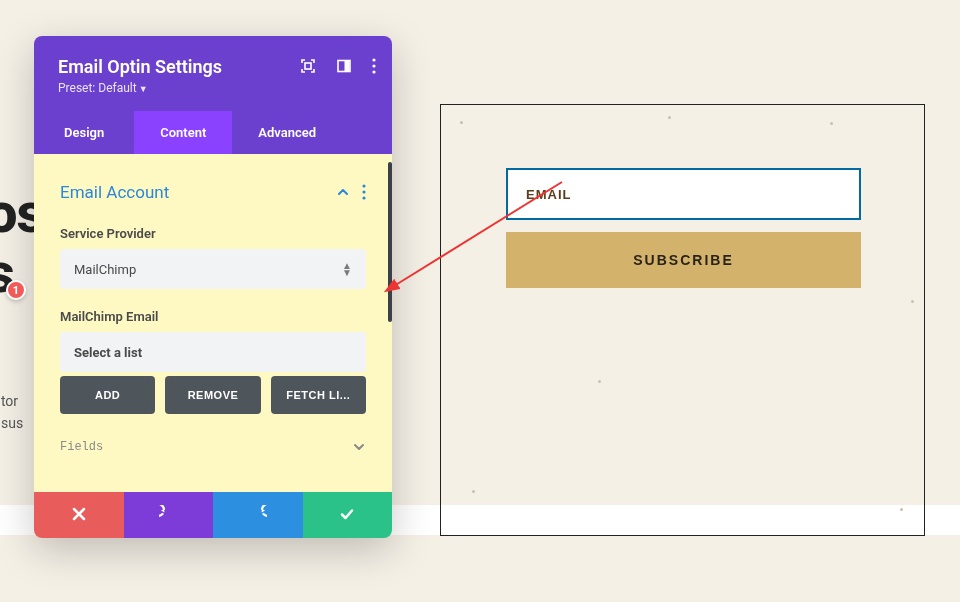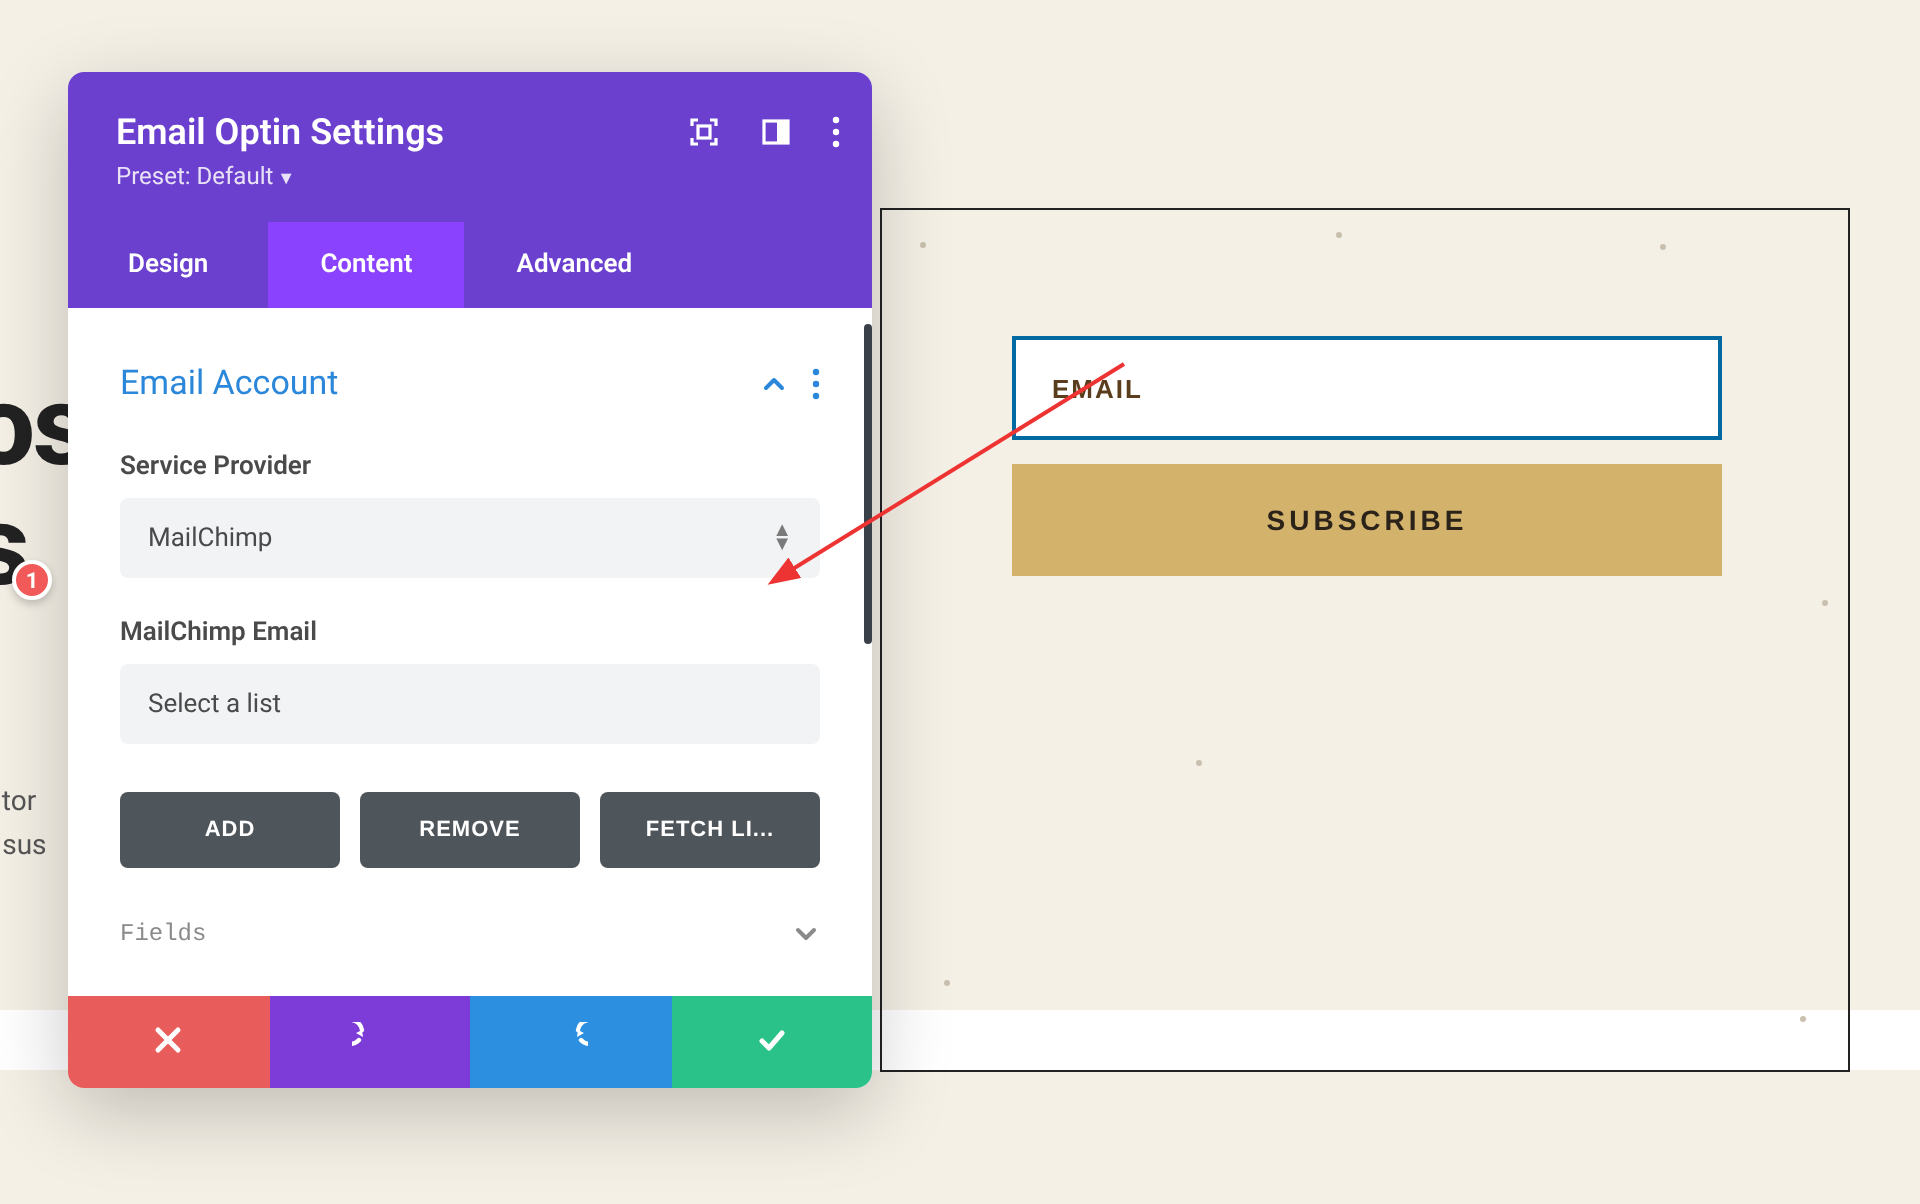--- a/index.html
+++ b/index.html
@@ -63,22 +63,22 @@
     font-size: 14px;
     font-weight: 800;
     letter-spacing: 2px;
     color: #2b231a;
     cursor: pointer;
   }
 
   .modal {
     position: absolute;
     left: 34px; top: 36px;
-    width: 402px;
-    background: #ffffff;
+    width: 358px;
+    background: #fef9c3;
     border-radius: 8px;
     box-shadow: 0 12px 40px rgba(0,0,0,0.22);
     overflow: hidden;
   }
   .modal-header {
     background: #6b40cf;
     color: #fff;
     padding: 20px 24px 16px 24px;
     position: relative;
   }
@@ -87,21 +87,21 @@
   .modal-preset .caret { font-size: 9px; margin-left: 2px; }
   .header-icons { position: absolute; right: 16px; top: 22px; display: flex; gap: 20px; align-items:center; }
   .hicon { cursor:pointer; display:flex; }
 
   .tabs { display:flex; background:#6b40cf; }
   .tab { flex:0 0 auto; padding: 14px 26px; font-size: 13px; font-weight:600; color:#fff; cursor:pointer; }
   .tab.active { background:#8a42ff; }
   .tab.design { padding-left:30px; padding-right:30px; }
   .tab.advanced { padding-left:26px; padding-right:40px; }
 
-  .modal-body { padding: 28px 26px 6px 26px; position:relative; }
+  .modal-body { padding: 28px 26px 20px 26px; position:relative; }
   .section-head { display:flex; align-items:center; justify-content:space-between; margin-bottom: 24px; }
   .section-title { color:#2b87da; font-size:17px; font-weight:400; }
   .section-icons { display:flex; align-items:center; gap:12px; color:#2b87da; }
   .section-caret { cursor:pointer; display:flex; }
   .section-menu { cursor:pointer; color:#2b87da; font-size:18px; line-height:0; letter-spacing:-1px; }
 
   .field-label { font-size: 13px; color:#4a4a4a; font-weight:600; margin-bottom:8px; }
   .select-box { background:#f1f3f5; border-radius:4px; height:40px; display:flex; align-items:center; justify-content:space-between; padding:0 14px; font-size:13px; color:#4a4a4a; cursor:pointer; margin-bottom:20px;gap:18px; }
   .select-sorter { color:#7a7a7a; font-size:10px; line-height:7px; display:flex; flex-direction:column; align-items:center; }
 
@@ -223,21 +223,21 @@
     <div class="field-label">Service Provider</div>
     <div class="select-box">
       <span>MailChimp</span>
       <span class="select-sorter">
           <span>▲</span>
           <span>▼</span>
         </span>
     </div>
 
     <div class="field-label">MailChimp Email</div>
-    <div class="select-box" style="margin-bottom:24px;">
+    <div class="select-box" style="margin-bottom:4px;font-weight:bold;">
       <span>Select a list</span>
     </div>
 
     <div class="btn-row">
       <button class="gray-btn">ADD</button>
       <button class="gray-btn">REMOVE</button>
       <button class="gray-btn">FETCH LI...</button>
     </div>
 
     <div class="section-collapsed">

